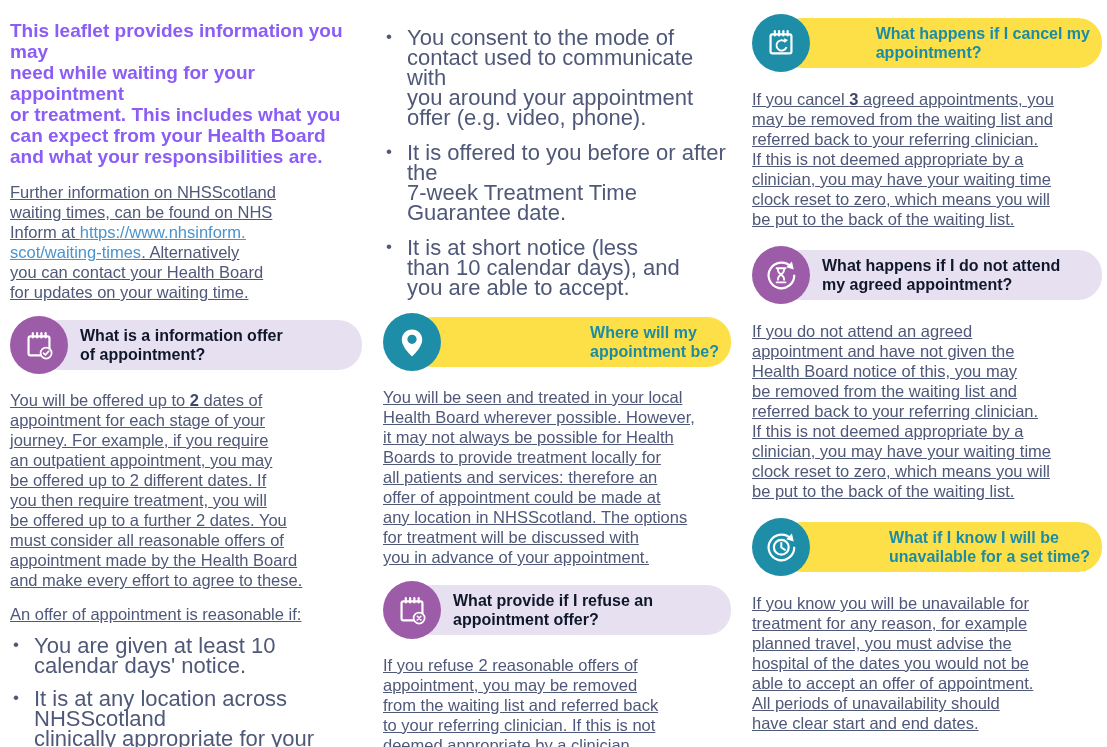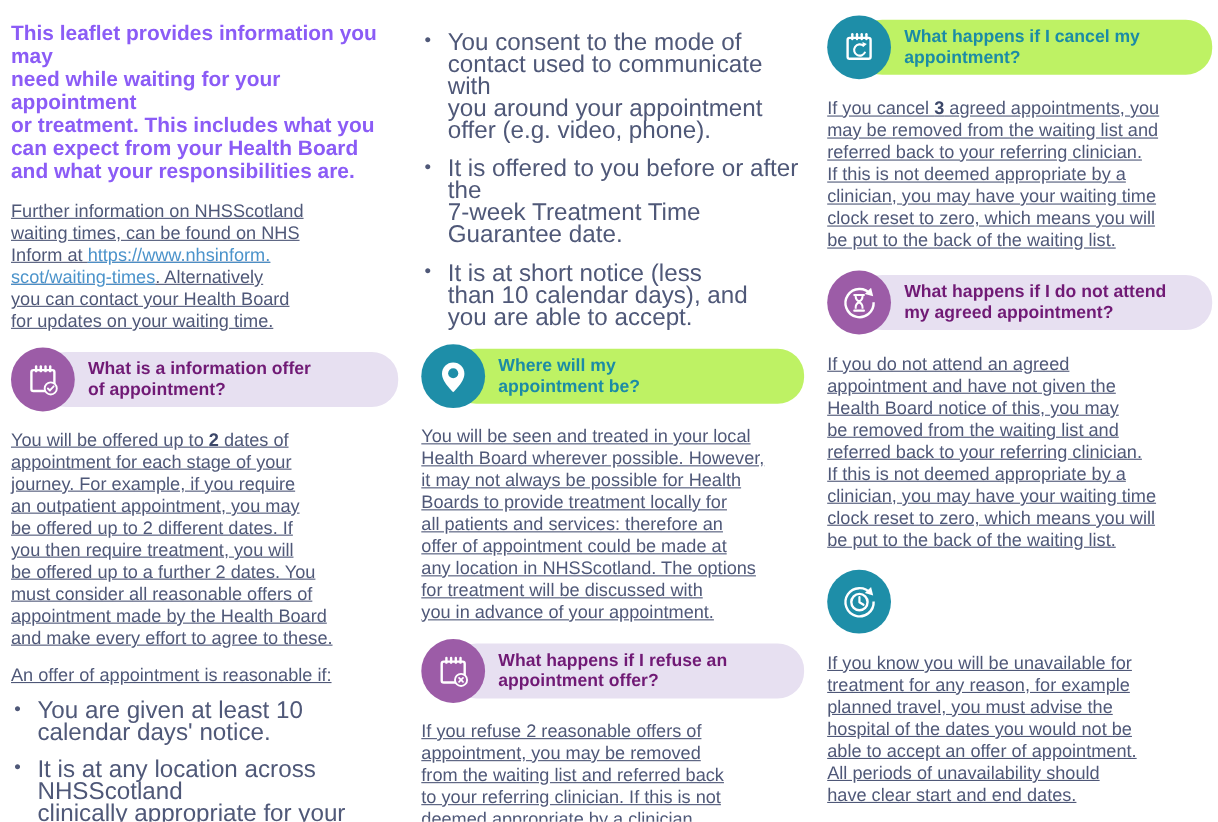--- a/index.html
+++ b/index.html
@@ -62,24 +62,24 @@
     min-height: 48px;
     border-radius: 24px;
     padding: 6px 12px 6px 44px;
     flex: 1;
     display: flex; align-items: center;
   }
   .banner h2 { font-size: 16px; line-height: 19px; font-weight: bold; }
 
   .purple .icon-circle { background: #9c5ca7; }
   .purple .banner { background: #e7e0f1; }
-  .purple .banner h2 { color: #701a75; }
+  .purple .banner h2 { color: #0f172a; }
 
   .teal .icon-circle { background: #1e8ea8; }
-  .teal .banner { background: #bef264; }
+  .teal .banner { background: #fde047; justify-content: flex-end; }
   .teal .banner h2 { color: #1b8ba6; }
 
   ul.bullets { list-style: none; margin-bottom: 4px; }
   .col1 ul.bullets li { margin-bottom: 13px; }
   .col2 ul.bullets { margin-top: 6px; }
   .col2 ul.bullets li { margin-bottom: 15px; }
   ul.bullets li {
     position: relative;
     padding-left: 24px;
     font-size: 22px;
@@ -202,21 +202,21 @@
             <line x1="13.5" y1="7.5" x2="13.5" y2="12"></line>
             <line x1="18" y1="7.5" x2="18" y2="12"></line>
             <line x1="22.5" y1="7.5" x2="22.5" y2="12"></line>
             <line x1="27" y1="7.5" x2="27" y2="12"></line>
           </g>
           <circle cx="27.5" cy="28.5" r="5.8" fill="#9c5ca7" stroke="#ffffff" stroke-width="1.8"></circle>
           <path d="M25.6 26.6 l3.8 3.8 M29.4 26.6 l-3.8 3.8" stroke="#ffffff" stroke-width="1.7" fill="none" stroke-linecap="round"></path>
         </svg>
       </div>
       <div class="banner">
-        <h2>What happens if I refuse an
+        <h2>What provide if I refuse an
 appointment offer?</h2>
       </div>
     </div>
 
     <p class="body-text">If you refuse 2 reasonable offers of
 appointment, you may be removed
 from the waiting list and referred back
 to your referring clinician. If this is not
 deemed appropriate by a clinician,
 you may have your waiting time clock
@@ -280,20 +280,24 @@
 
     <div class="section-header teal">
       <div class="icon-circle">
         <svg viewBox="0 0 40 40" width="40" height="40">
           <path d="M30.5 12.6 A12.8 12.8 0 1 0 33.2 19.8" fill="none" stroke="#ffffff" stroke-width="2.2"></path>
           <path d="M30.9 6.6 L32.8 14.4 L25.2 12.2 Z" fill="#ffffff"></path>
           <circle cx="20.3" cy="20.3" r="7.4" fill="none" stroke="#ffffff" stroke-width="2.2"></circle>
           <path d="M20.3 15.9 v4.6 l3.7 2.3" fill="none" stroke="#ffffff" stroke-width="2" stroke-linecap="round" stroke-linejoin="round"></path>
         </svg>
       </div>
+      <div class="banner">
+        <h2>What if I know I will be
+unavailable for a set time?</h2>
+      </div>
     </div>
 
     <p class="body-text">If you know you will be unavailable for
 treatment for any reason, for example
 planned travel, you must advise the
 hospital of the dates you would not be
 able to accept an offer of appointment.
 All periods of unavailability should
 have clear start and end dates.</p>
   </div>

